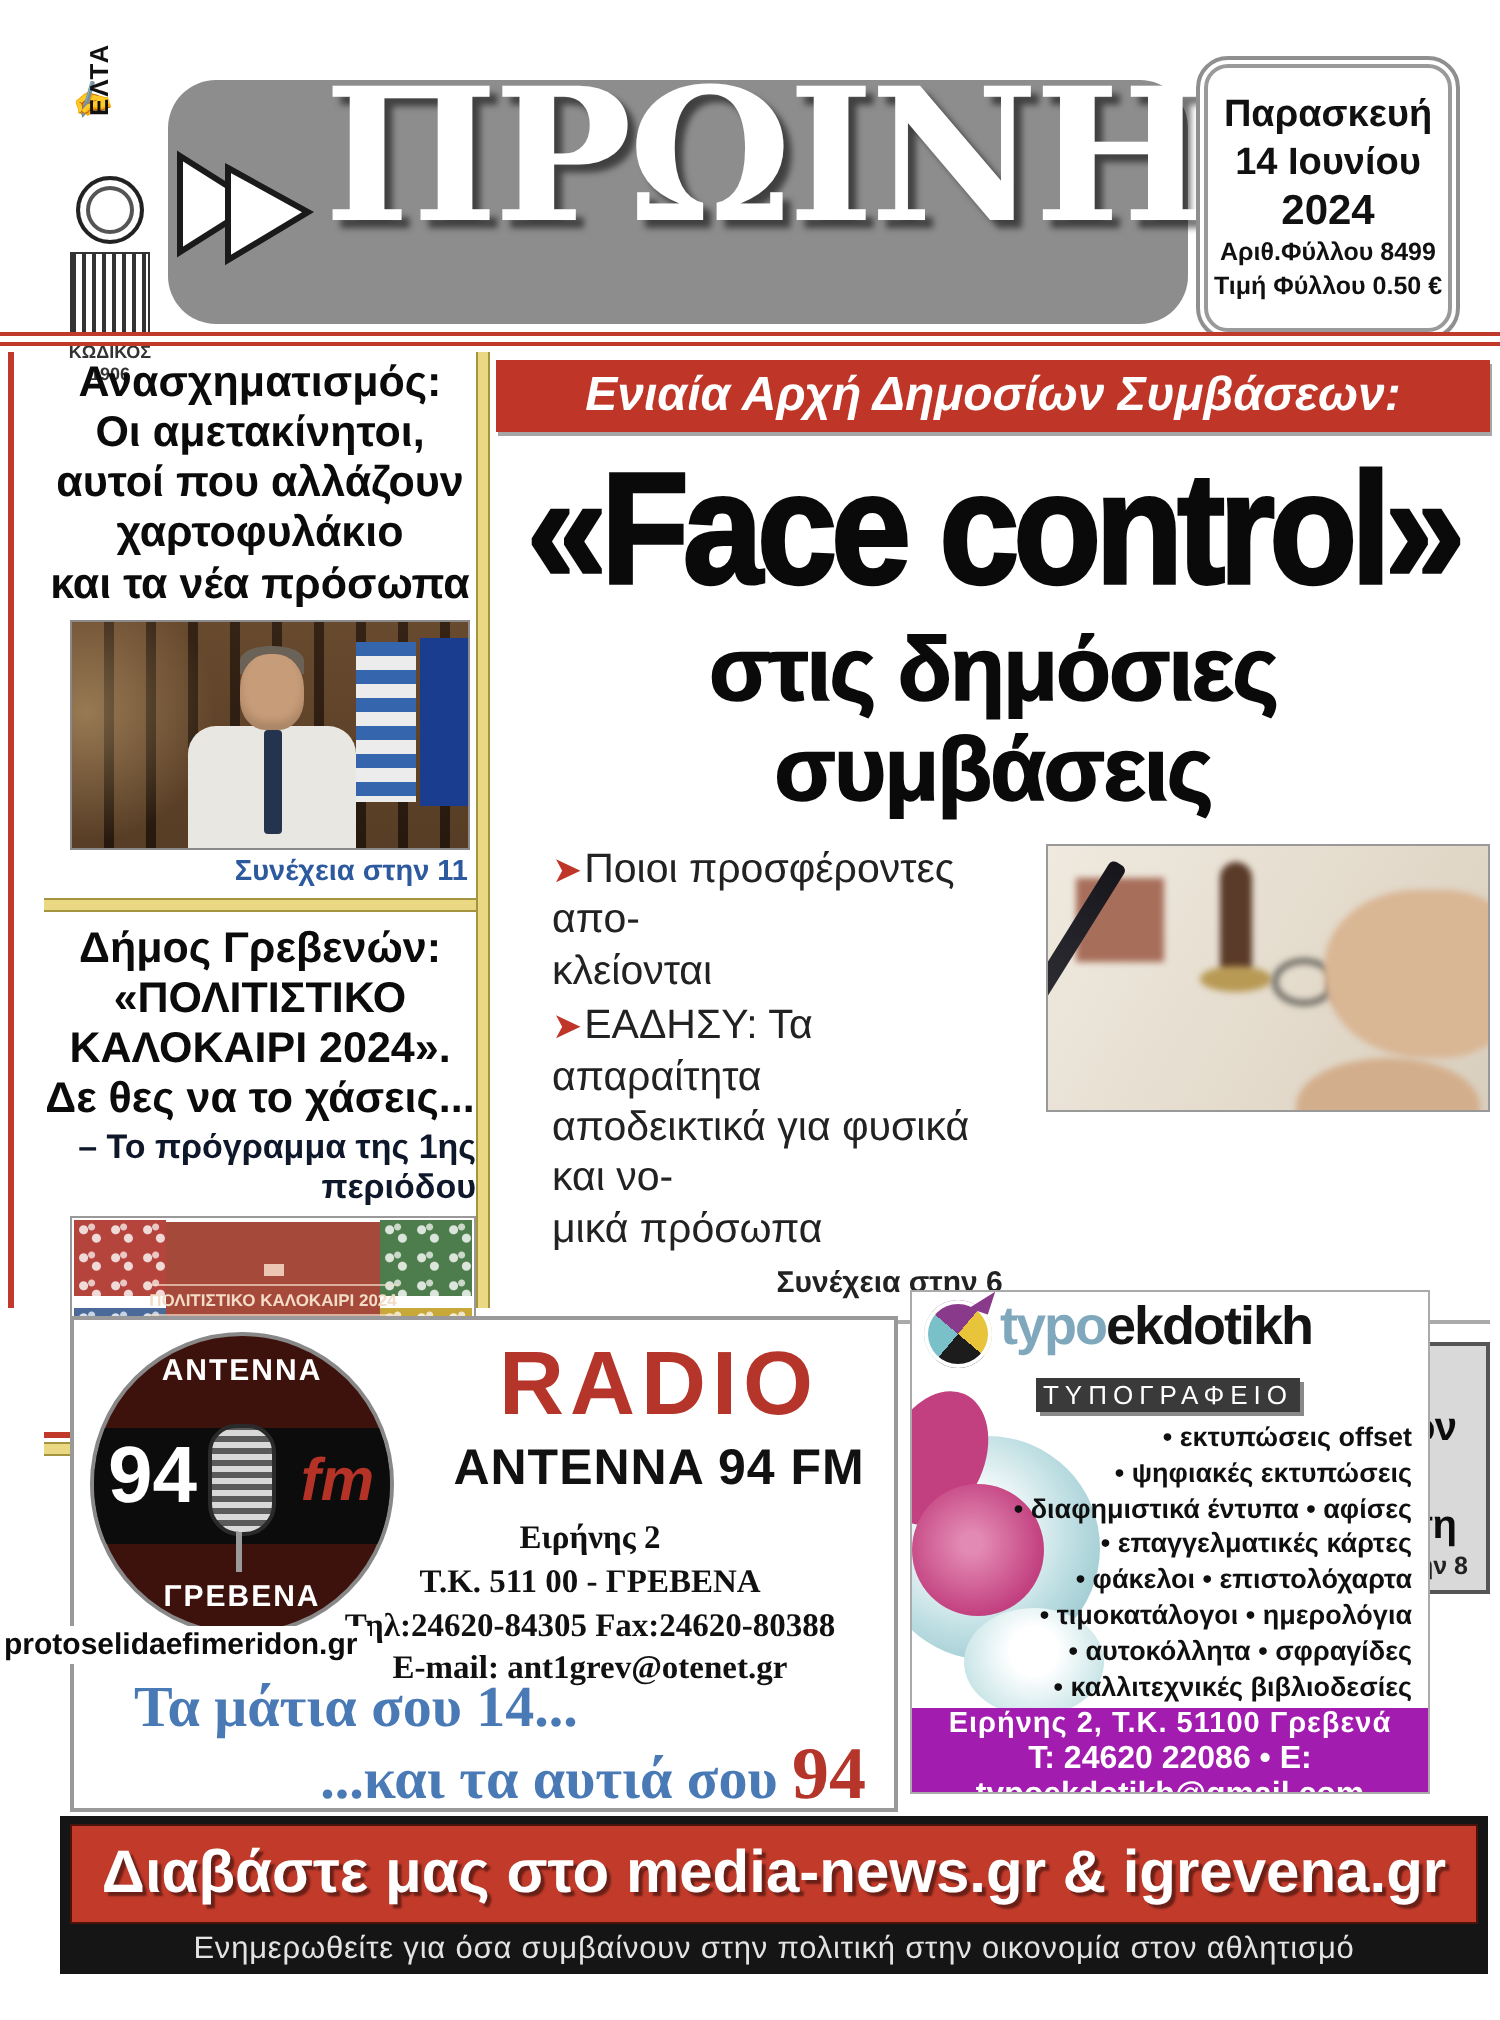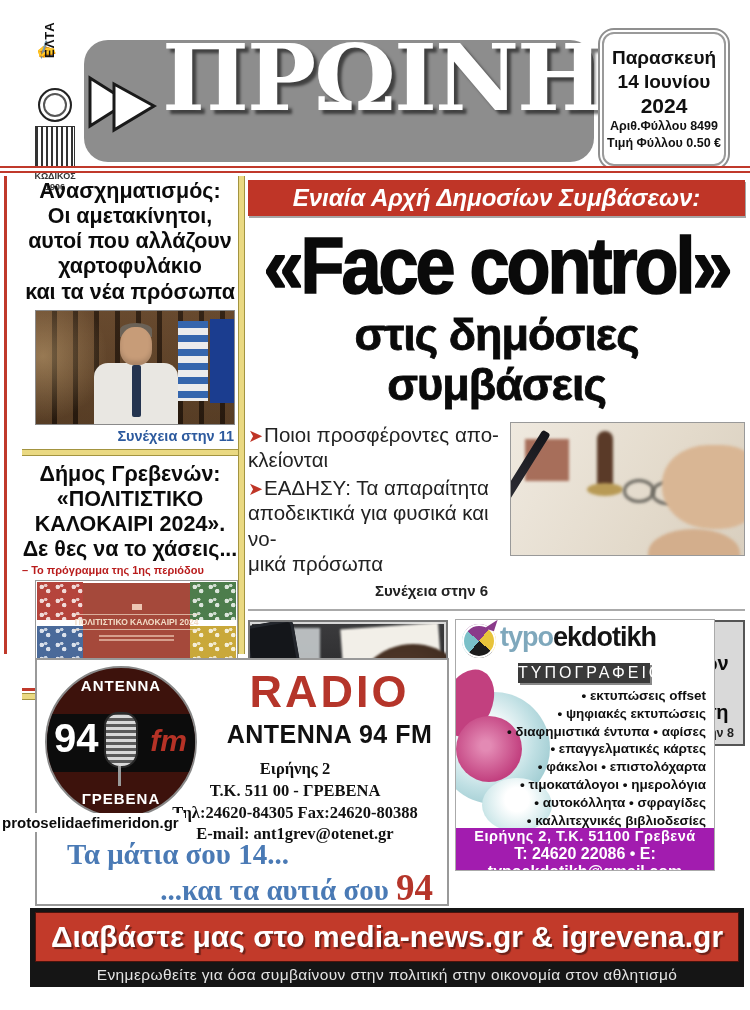--- a/index.html
+++ b/index.html
@@ -41,21 +41,21 @@
   .left-red-line{position:absolute;left:4px;top:176px;width:3px;height:478px;background:#c0392b;}
 
   
   .left-col{position:absolute;left:22px;top:179px;width:216px;}
   .v-divider{position:absolute;left:238px;top:176px;width:5px;height:478px;background:#ead982;
              border-left:1px solid #a39440;border-right:1px solid #a39440;}
   .lc-headline{font-weight:bold;font-size:21.5px;line-height:1.17;text-align:center;color:#0b0b0b;}
   .continuation{color:#2d5a9e;font-weight:bold;font-size:14.5px;text-align:right;margin:3px 4px 2px 0;}
   .h-divider{height:5px;background:#ead982;border-top:1px solid #a39440;border-bottom:1px solid #a39440;
              margin:5px 0 6px;}
-  .lc-sub{font-weight:bold;font-size:11px;text-align:left;margin-top:2px;color:#b91c1c;}
+  .lc-sub{font-weight:bold;font-size:17px;text-align:right;margin-top:2px;color:#0f172a;}
   .lc-bottom{margin-top:3px;}
   .lc-bottom .r{height:3px;background:#c0392b;}
   .lc-bottom .y{height:5px;background:#ead982;border-top:1px solid #a39440;border-bottom:1px solid #a39440;margin-top:2px;}
 
   
   .pm-photo{position:relative;width:198px;height:113px;margin:5px 0 0 13px;border:1px solid #8a8a8a;
             overflow:hidden;background:linear-gradient(180deg,#4a3423,#2b1d12);}
   .pm-shelf{position:absolute;inset:0;
             background:repeating-linear-gradient(90deg,rgba(140,100,60,.45) 0 16px,rgba(35,22,10,.55) 16px 21px);}
   .pm-glow{position:absolute;left:-20px;top:0;width:90px;height:113px;
@@ -92,21 +92,21 @@
 
   
   .main-col{position:absolute;left:248px;top:180px;width:497px;}
   .kicker{background:#bf3527;color:#fff;font-weight:bold;font-style:italic;font-size:24px;
           text-align:center;height:36px;line-height:36px;box-shadow:1px 2px 0 rgba(0,0,0,.35);}
   .headline1{font-size:72px;font-weight:bold;letter-spacing:-3px;text-align:center;color:#0a0a0a;
              line-height:82px;transform:scaleY(1.1);transform-origin:center top;margin-top:4px;
              -webkit-text-stroke:1.5px #0a0a0a;}
   .headline2{font-size:45px;font-weight:bold;letter-spacing:-1px;text-align:center;color:#0a0a0a;
              line-height:50px;margin-top:8px;-webkit-text-stroke:0.8px #0a0a0a;}
-  .lead-body{display:flex;margin-top:12px;}
+  .lead-body{display:flex;margin-top:12px;margin-left:28px;}
   .bullets{width:254px;font-size:20.5px;line-height:1.24;color:#222;}
   .bullet{margin:0 0 2px 0;}
   .bullet .arr{color:#bf3527;font-size:18px;margin-right:1px;}
   .cont6{color:#222;font-weight:bold;font-size:15px;text-align:right;margin:6px 14px 0 0;}
   .pen-photo{position:relative;width:233px;height:132px;margin-left:8px;border:1px solid #999;
              overflow:hidden;background:linear-gradient(120deg,#efe9df,#e3dacb 60%,#d9cfbf);}
   .pen-photo .blur{filter:blur(1.5px);position:absolute;}
   .stampbox{left:14px;top:16px;width:44px;height:42px;background:#9c5a45;opacity:.85;}
   .stamphandle{left:86px;top:8px;width:16px;height:56px;background:#5a3a28;border-radius:8px 8px 4px 4px;}
   .stampbase{left:76px;top:60px;width:36px;height:13px;background:#b89a55;border-radius:50%;}
@@ -159,33 +159,33 @@
              font-weight:bold;font-size:25px;letter-spacing:0.5px;}
   .radio-address{position:absolute;left:112px;top:98px;width:292px;text-align:center;
                  font-family:"Liberation Serif",serif;font-weight:bold;font-size:16.5px;line-height:1.32;color:#111;}
   .slogan1{position:absolute;left:30px;top:178px;font-family:"Liberation Serif",serif;font-weight:bold;
            font-size:29px;color:#4a7ab5;}
   .slogan2{position:absolute;right:14px;top:206px;font-family:"Liberation Serif",serif;font-weight:bold;
            font-size:29px;color:#4a7ab5;}
   .slogan2 .n94{color:#b5352a;font-size:37px;}
 
   
-  .typo-ad{position:absolute;left:455px;top:619px;width:258px;height:250px;border:1px solid #aaa;
+  .typo-ad{position:absolute;left:455px;top:645px;width:258px;height:250px;border:1px solid #aaa;
            background:#fff;overflow:hidden;}
   .typo-logo-row{position:relative;padding:5px 0 0 6px;height:36px;z-index:3;}
   .typo-globe{position:absolute;left:6px;top:4px;width:34px;height:34px;border-radius:50%;
               background:conic-gradient(from 40deg,#e8c43a 0 25%,#1c1c1c 0 50%,#7ac0c8 0 75%,#8a3a8a 0 100%);
               box-shadow:inset 0 0 0 2px #fff;}
   .typo-flag{position:absolute;left:30px;top:-2px;width:0;height:0;border-left:10px solid transparent;
              border-bottom:12px solid #8a3a8a;transform:rotate(18deg);}
   .typo-word{position:absolute;left:44px;top:2px;font-size:27px;font-weight:bold;letter-spacing:-1px;}
   .typo-word .t1{color:#7fa8bc;}
   .typo-word .t2{color:#141414;}
   .typo-bar{position:relative;margin:2px 0 0 62px;width:132px;background:#3a3a3a;color:#fff;
-            font-size:16px;letter-spacing:3px;text-align:center;padding:1px 0;z-index:3;
+            font-size:13px;letter-spacing:3px;text-align:center;padding:1px 0;z-index:3;
             box-shadow:2px 2px 0 #888;}
   .swirl{position:absolute;left:-18px;top:62px;width:132px;height:158px;z-index:1;}
   .sw1{position:absolute;left:0;top:10px;width:112px;height:112px;border-radius:50%;
        background:radial-gradient(circle at 42% 42%,#fff 18%,#bfdfe3 55%,#7fb8c0);}
   .sw2{position:absolute;left:18px;top:34px;width:66px;height:66px;border-radius:50%;
        background:radial-gradient(circle at 45% 45%,#e38ab4 10%,#c2407f 70%);}
   .sw3{position:absolute;left:6px;top:-14px;width:48px;height:70px;border-radius:50% 50% 50% 0;
        background:#c2407f;transform:rotate(24deg);}
   .sw4{position:absolute;left:44px;top:96px;width:70px;height:54px;border-radius:50%;
        background:radial-gradient(circle at 50% 40%,#fff 25%,#cfe8ea 70%,#9fd4d4);}

